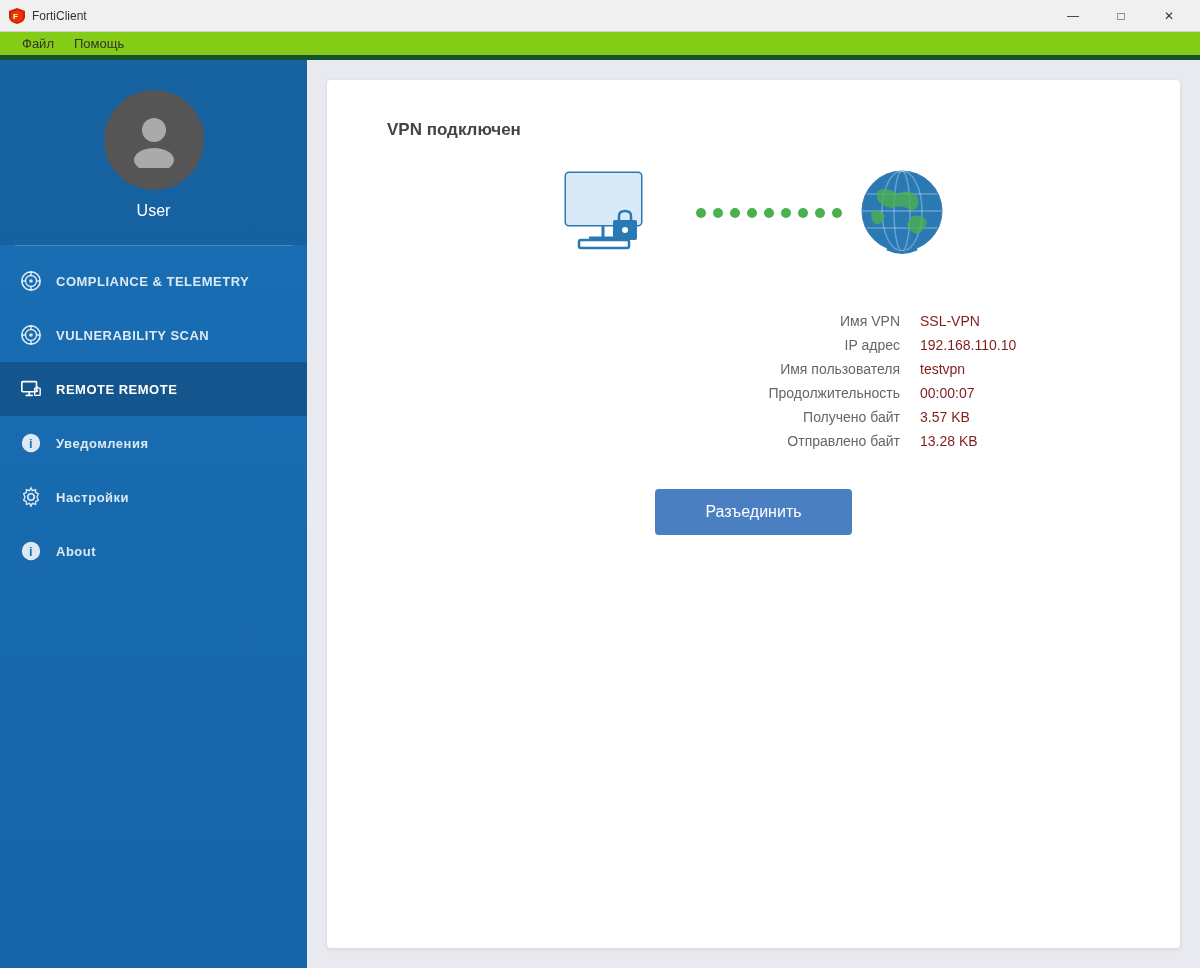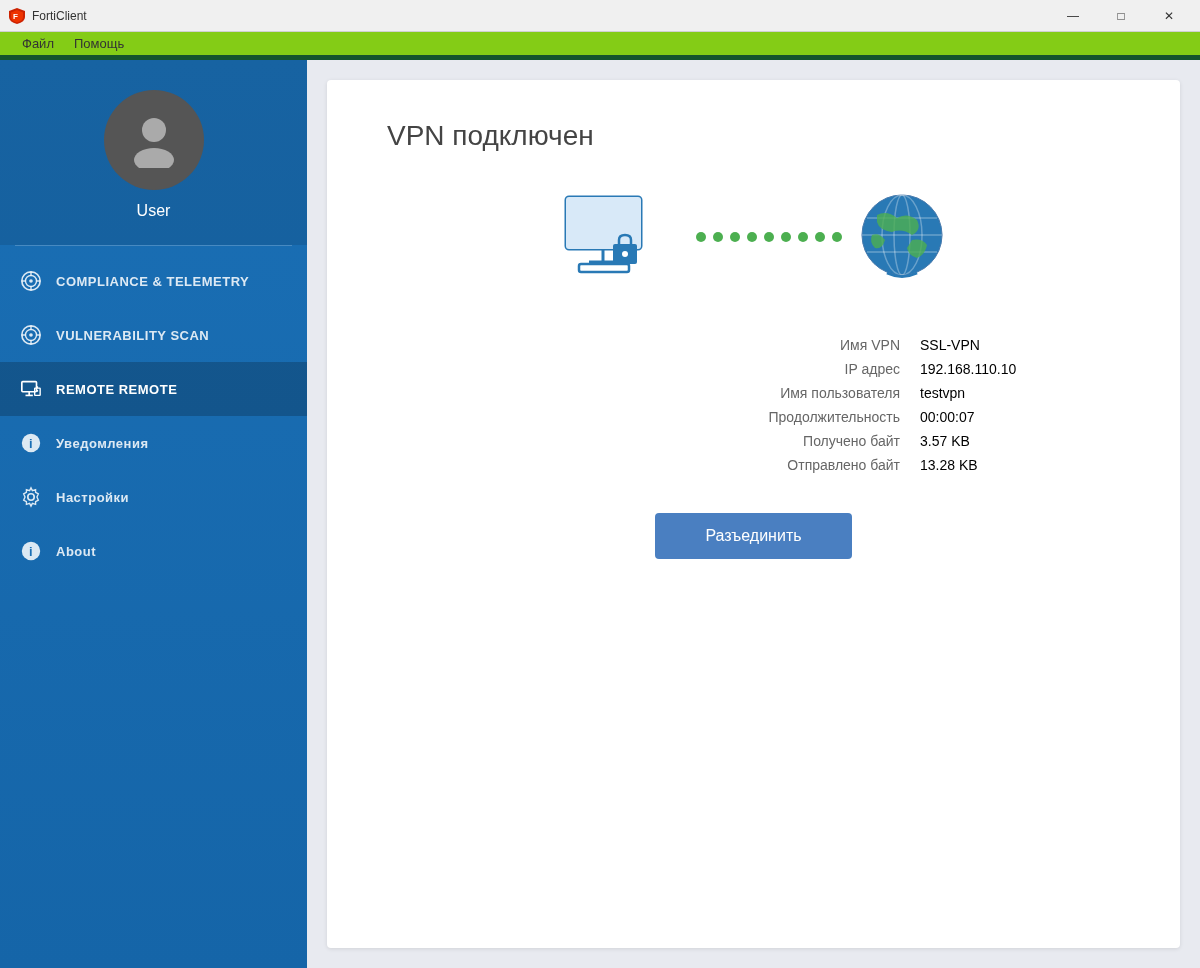--- a/index.html
+++ b/index.html
@@ -193,24 +193,24 @@
       flex: 1;
       background: white;
       border-radius: 4px;
       box-shadow: 0 1px 4px rgba(0,0,0,0.1);
       display: flex;
       flex-direction: column;
       padding: 40px 60px;
     }
 
     .vpn-title {
-      font-size: 28px;
-      font-weight: 400;
+      font-size: 17px;
+      font-weight: 700;
       color: #444;
-      margin-bottom: 40px;
+      margin-bottom: 28px;
     }
 
     .vpn-illustration {
       display: flex;
       align-items: center;
       justify-content: center;
       margin-bottom: 45px;
       gap: 0;
     }
 
@@ -257,21 +257,21 @@
       gap: 20px;
     }
     .info-label {
       text-align: right;
       flex: 1;
       color: #666;
       font-size: 14px;
     }
     .info-value {
       flex: 1;
-      color: #000000;
+      color: #7f1d1d;
       font-size: 14px;
       font-weight: 500;
     }
 
     .disconnect-btn {
       align-self: center;
       background: #4a7fc1;
       color: white;
       border: none;
       border-radius: 4px;

